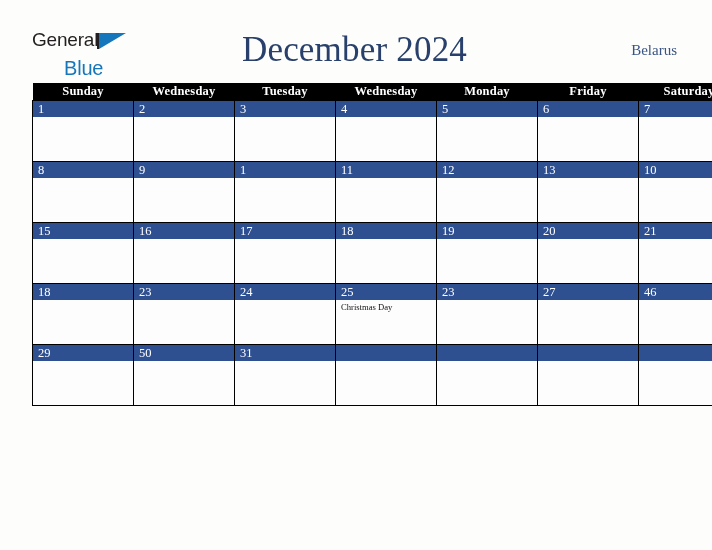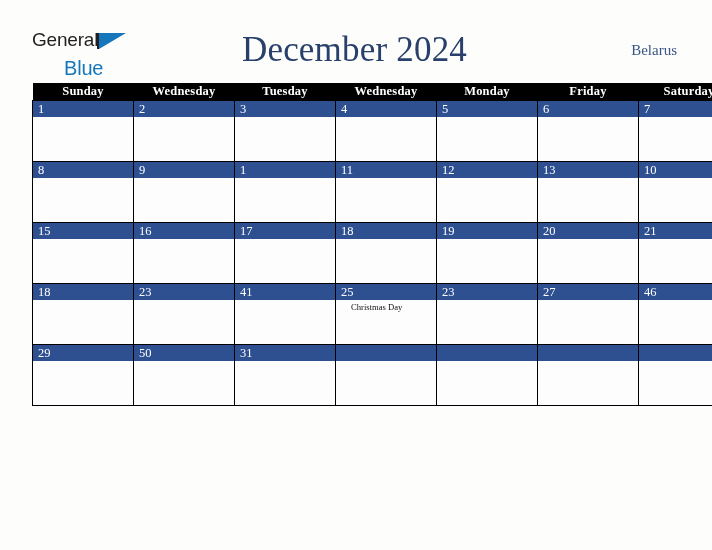--- a/index.html
+++ b/index.html
@@ -145,21 +145,20 @@
   .events {
     padding: 2px 4px 0 5px;
     font-size: 8.6px;
     line-height: 11px;
     color: #111111;
   }
   .event {
     white-space: nowrap;
     overflow: hidden;
     text-overflow: ellipsis;
-    margin-left: 10px;
   }
 </style>
 </head>
 <body>
 
 <div class="page">
 
   <div class="header">
 
     <div class="brand">
@@ -281,21 +280,21 @@
         <tr>
           <td>
             <span class="daynum">18</span>
             <div class="events"></div>
           </td>
           <td>
             <span class="daynum">23</span>
             <div class="events"></div>
           </td>
           <td>
-            <span class="daynum">41</span>
+            <span class="daynum">24</span>
             <div class="events"></div>
           </td>
           <td>
             <span class="daynum">25</span>
             <div class="events">
               <div class="event">Christmas Day</div>
             </div>
           </td>
           <td>
             <span class="daynum">23</span>

